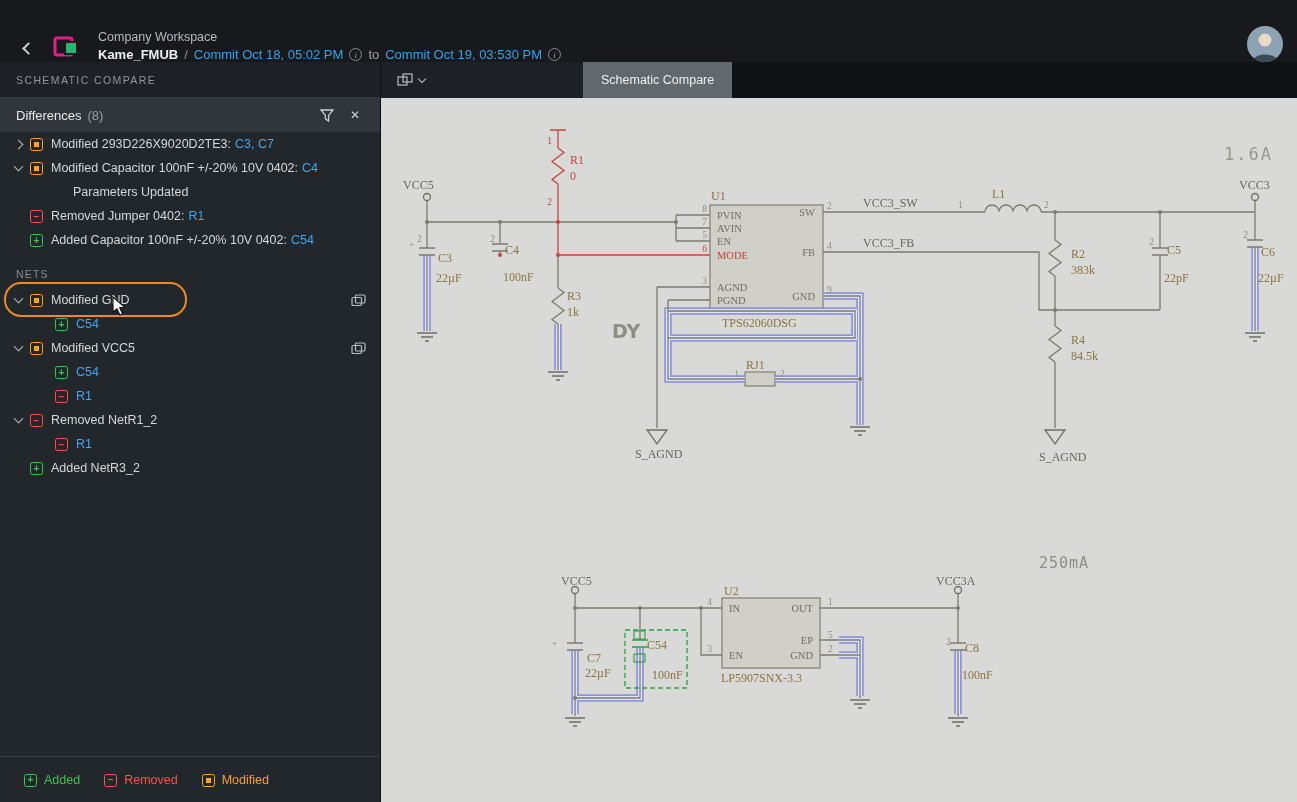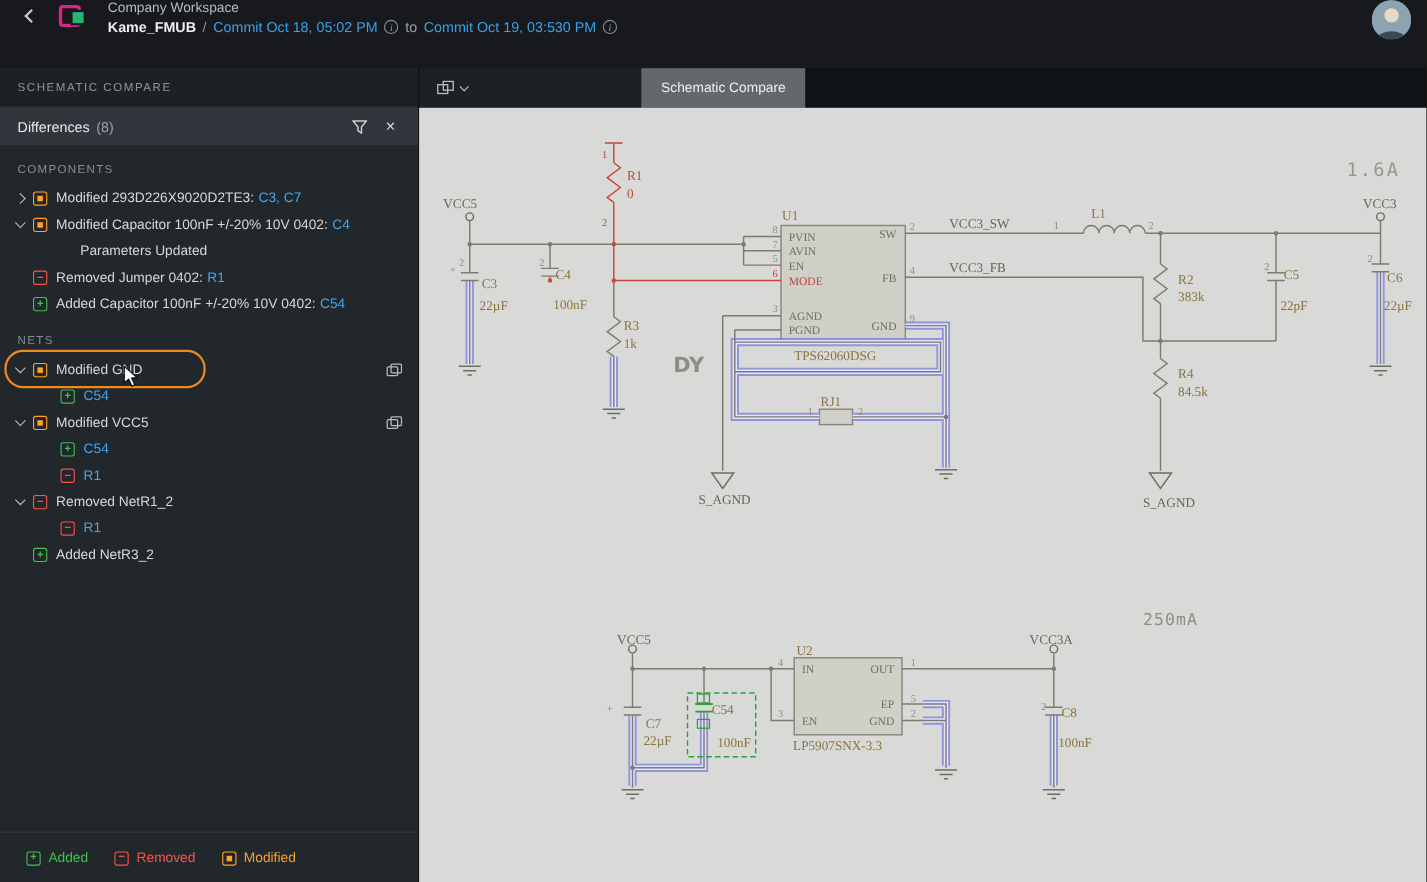--- a/index.html
+++ b/index.html
@@ -1,21 +1,21 @@
 <!DOCTYPE html>
 <html><head>
 <meta charset="utf-8">
 <style>
   * { margin:0; padding:0; box-sizing:border-box; }
   html,body { background:#0e1012; }
   body { font-family:"Liberation Sans", sans-serif; }
   .app { width:1297px; height:802px; background:#17191c; overflow:hidden; display:flex; flex-direction:column; position:relative; }
 
   
-  .topbar { height:62px; background:#17191c; display:flex; align-items:flex-start; padding:0 14px 0 14px; flex:none; }
+  .topbar { height:62px; background:#17191c; display:flex; align-items:flex-end; padding:0 14px 0 14px; flex:none; }
   .back { width:28px; height:28px; display:flex; align-items:center; justify-content:center; cursor:pointer; }
   .back-chev { width:9px; height:9px; border-left:2px solid #c9cdd0; border-bottom:2px solid #c9cdd0; transform:rotate(45deg); display:inline-block; }
   .logo { margin:0 16px 0 10px; display:flex; }
   .titles { display:flex; flex-direction:column; gap:3px; }
   .ws { color:#b6bbc0; font-size:12.5px; }
   .crumb { display:flex; align-items:center; gap:6px; font-size:13px; }
   .proj { color:#eceeef; font-weight:bold; }
   .sep { color:#8f959a; }
   .commit { color:#35a3ea; cursor:pointer; }
   .to { color:#9aa0a5; }
@@ -133,21 +133,20 @@
         <span class="dh-sp"></span>
         <span class="iconbtn">
           <svg width="14" height="13" viewBox="0 0 14 13">
               <path d="M1,1 H13 L8.6,6.4 V12 L5.4,9.8 V6.4 Z" fill="none" stroke="#ccd0d3" stroke-width="1.3"></path>
             </svg>
         </span>
         <span class="iconbtn closex">✕</span>
       </div>
 
 
-      <div class="section-label">COMPONENTS</div>
       <div id="component-rows">
           <div class="trow">
             <span class="chev right"></span>
             <span class="diff-icon modified">
               <span class="sq"></span>
             </span>
             <span class="lbl">Modified 293D226X9020D2TE3: </span>
             <span class="refs">C3, C7</span>
           </div>
           <div class="trow">

